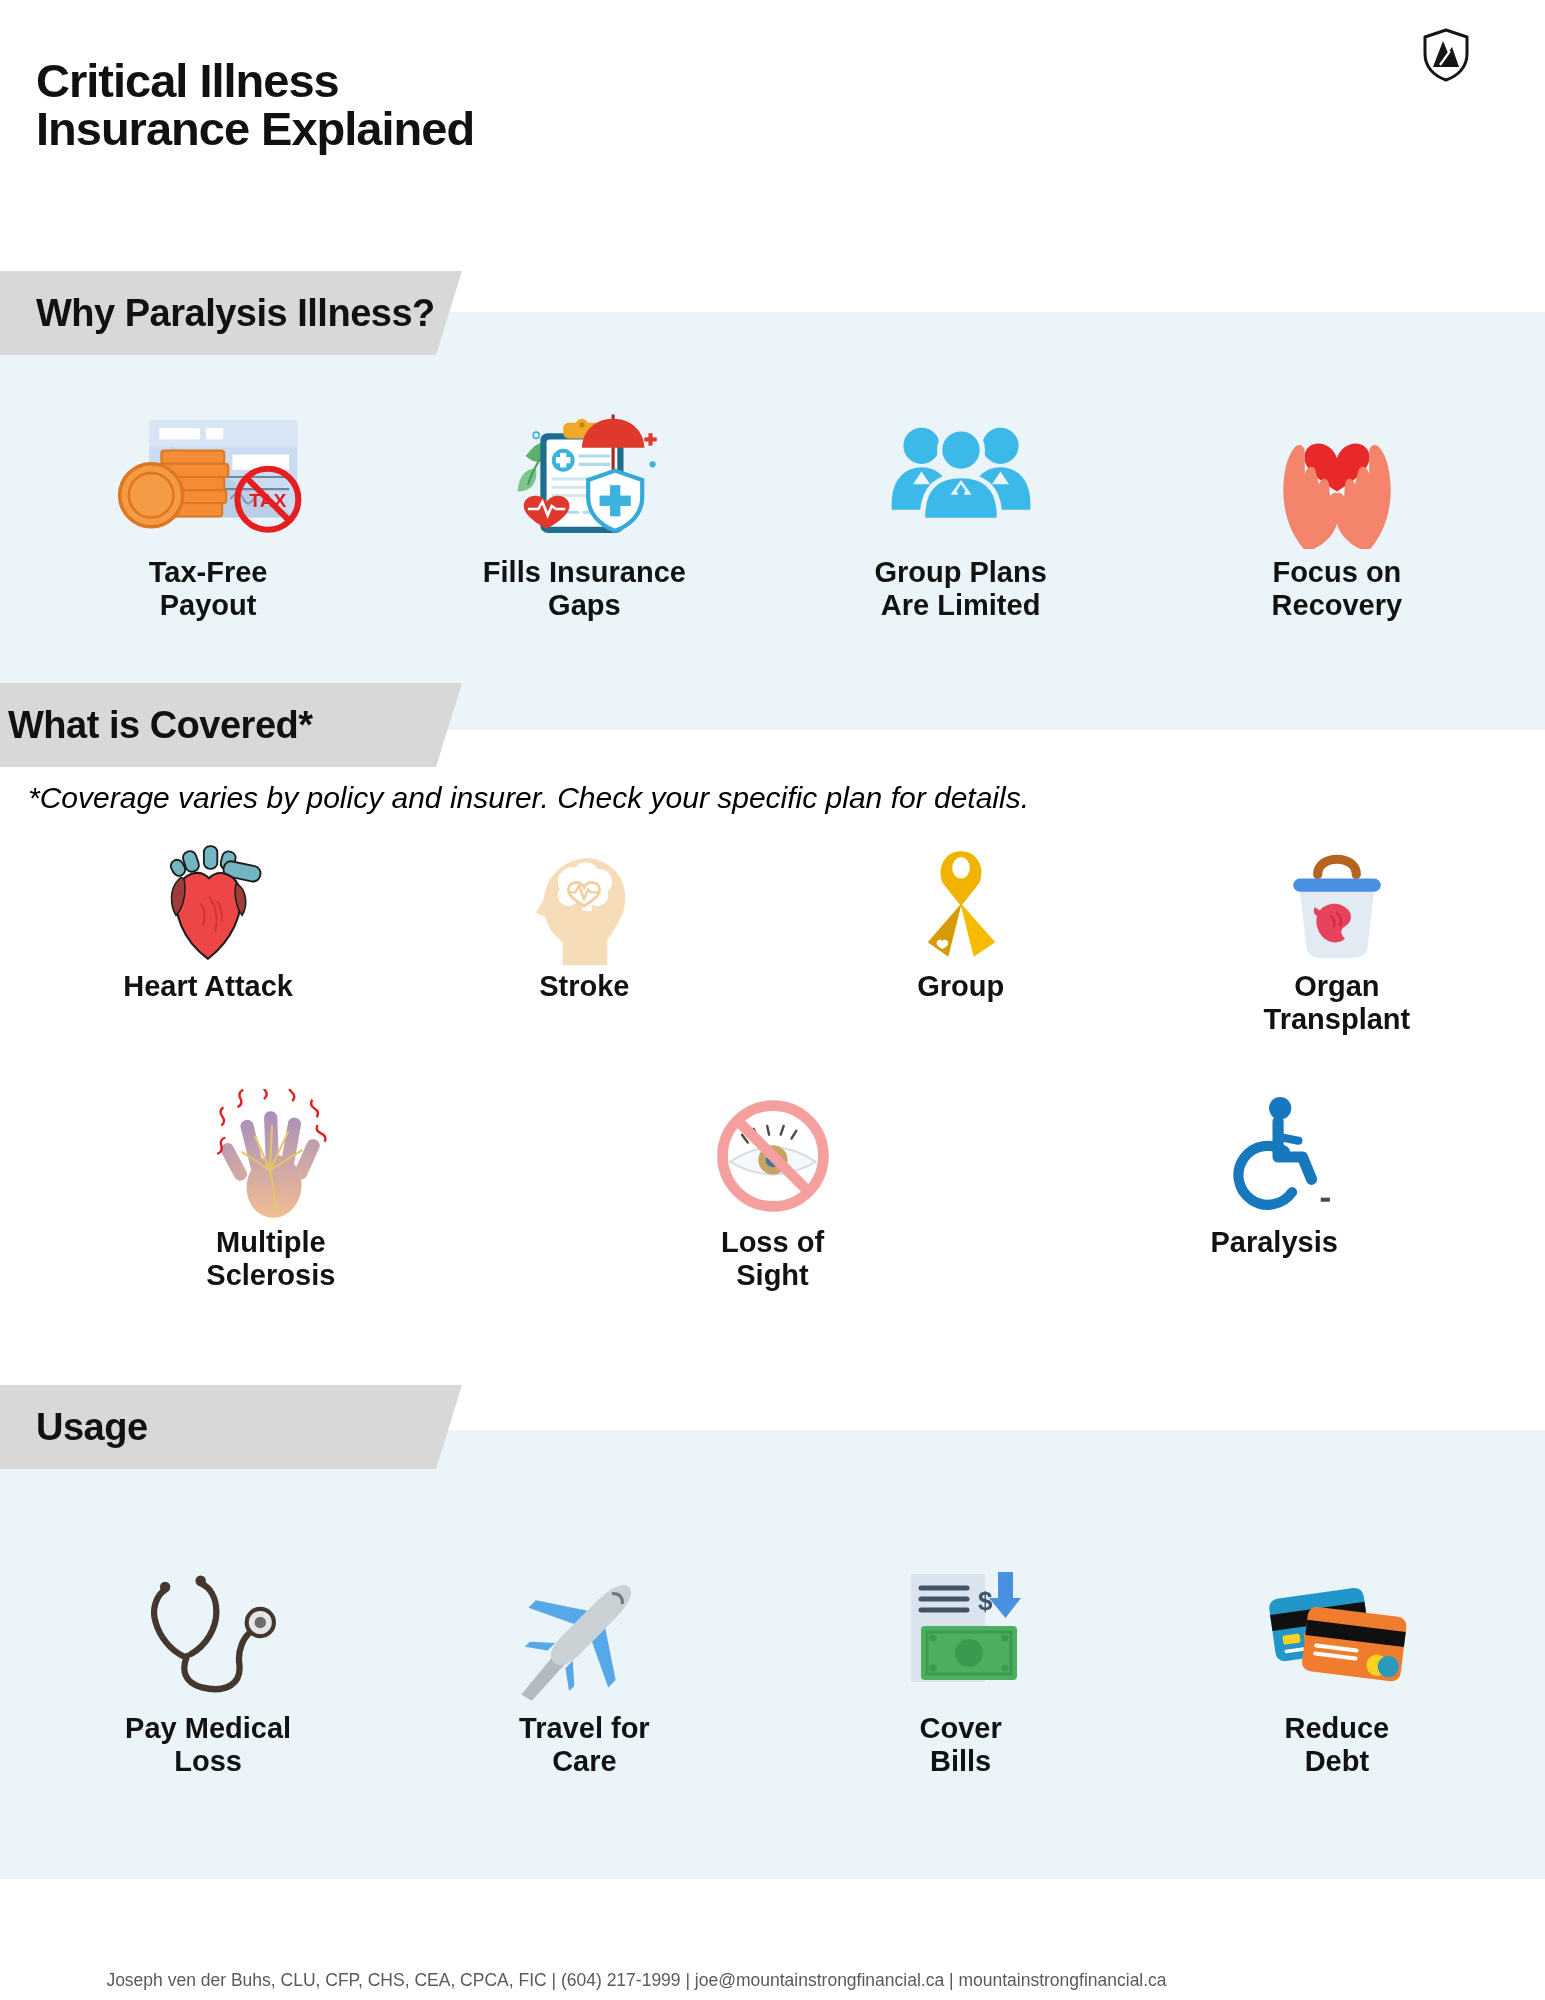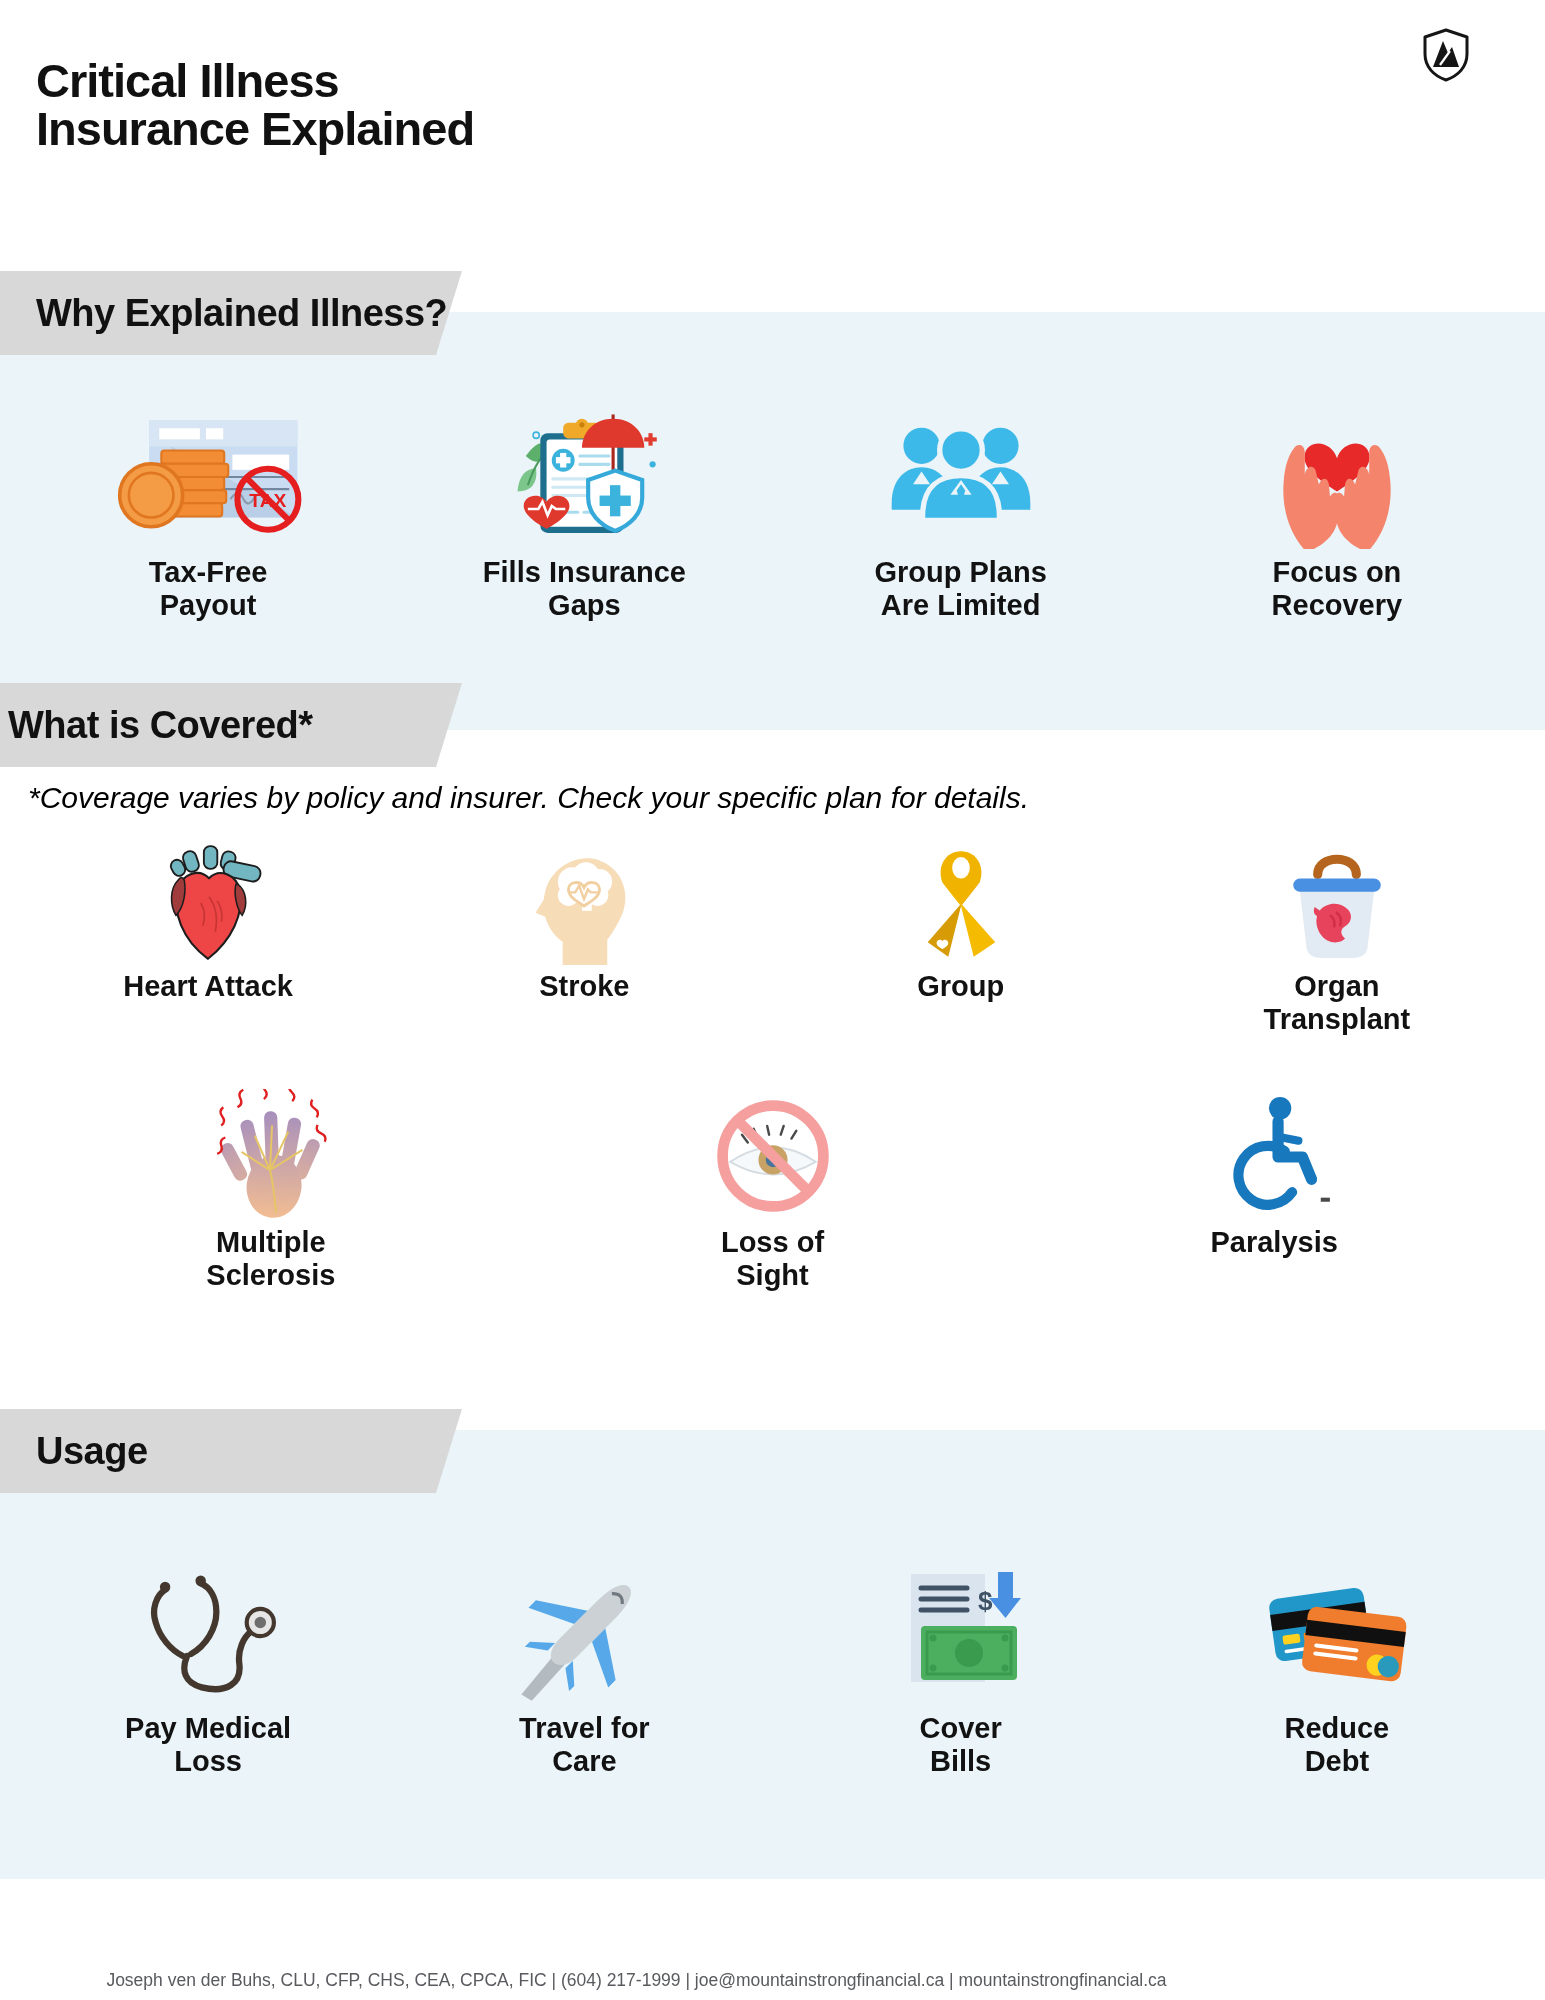--- a/index.html
+++ b/index.html
@@ -11,21 +11,21 @@
   #band-why{top:312px;height:418px;}
   #band-usage{top:1430px;height:449px;}
   .banner{
     position:absolute;left:0;width:462px;height:84px;background:#d8d8d8;
     clip-path:polygon(0 0,100% 0,calc(100% - 26px) 100%,0 100%);
     display:flex;align-items:center;padding-left:36px;box-sizing:border-box;
     font-size:38px;font-weight:bold;letter-spacing:-0.5px;z-index:3;
   }
   #banner-why{top:271px;}
   #banner-covered{top:683px;padding-left:8px;}
-  #banner-usage{top:1385px;margin-top:24px;}
+  #banner-usage{top:1385px;}
   #page-title{
     position:absolute;left:36px;top:57px;font-size:47px;font-weight:bold;
     line-height:1.02;letter-spacing:-1px;white-space:pre-line;z-index:2;
   }
   #brand-logo{position:absolute;left:1420px;top:26px;z-index:2;}
   .row{position:absolute;left:20px;width:1505px;display:flex;z-index:4;}
   #row-why{top:406px;}
   #row-covered-1{top:838px;}
   #row-covered-2{top:1086px;}
   #row-usage{top:1556px;}
@@ -57,21 +57,21 @@
 
 <div id="brand-logo">
   <svg width="52" height="58" viewBox="0 0 52 56">
     <path d="M26,3 L47,10 V27 C47,40 38,49 26,53 C14,49 5,40 5,27 V10 Z" fill="#fff" stroke="#151515" stroke-width="3" stroke-linejoin="round"></path>
     <polygon points="13,40 23,14 28,26 32,20 39,40" fill="#151515"></polygon>
     <line x1="20" y1="38" x2="30" y2="24" stroke="#fff" stroke-width="2.2"></line>
   </svg>
 </div>
 
 <div class="band" id="band-why"></div>
-<div class="banner" id="banner-why">Why Explained Illness?</div>
+<div class="banner" id="banner-why">Why Paralysis Illness?</div>
 
 <div class="row" id="row-why">
   <div class="cell">
     <div class="icon-box">
       <svg width="200" height="134" viewBox="0 0 196 132">
         <rect x="40" y="6" width="146" height="96" rx="3" fill="#c9dcf2"></rect>
         <rect x="40" y="6" width="146" height="26" fill="#d7e5f5"></rect>
         <rect x="50" y="14" width="40" height="11" fill="#fff"></rect>
         <rect x="96" y="14" width="17" height="11" fill="#fff"></rect>
         <rect x="122" y="40" width="56" height="15" fill="#fff"></rect>

